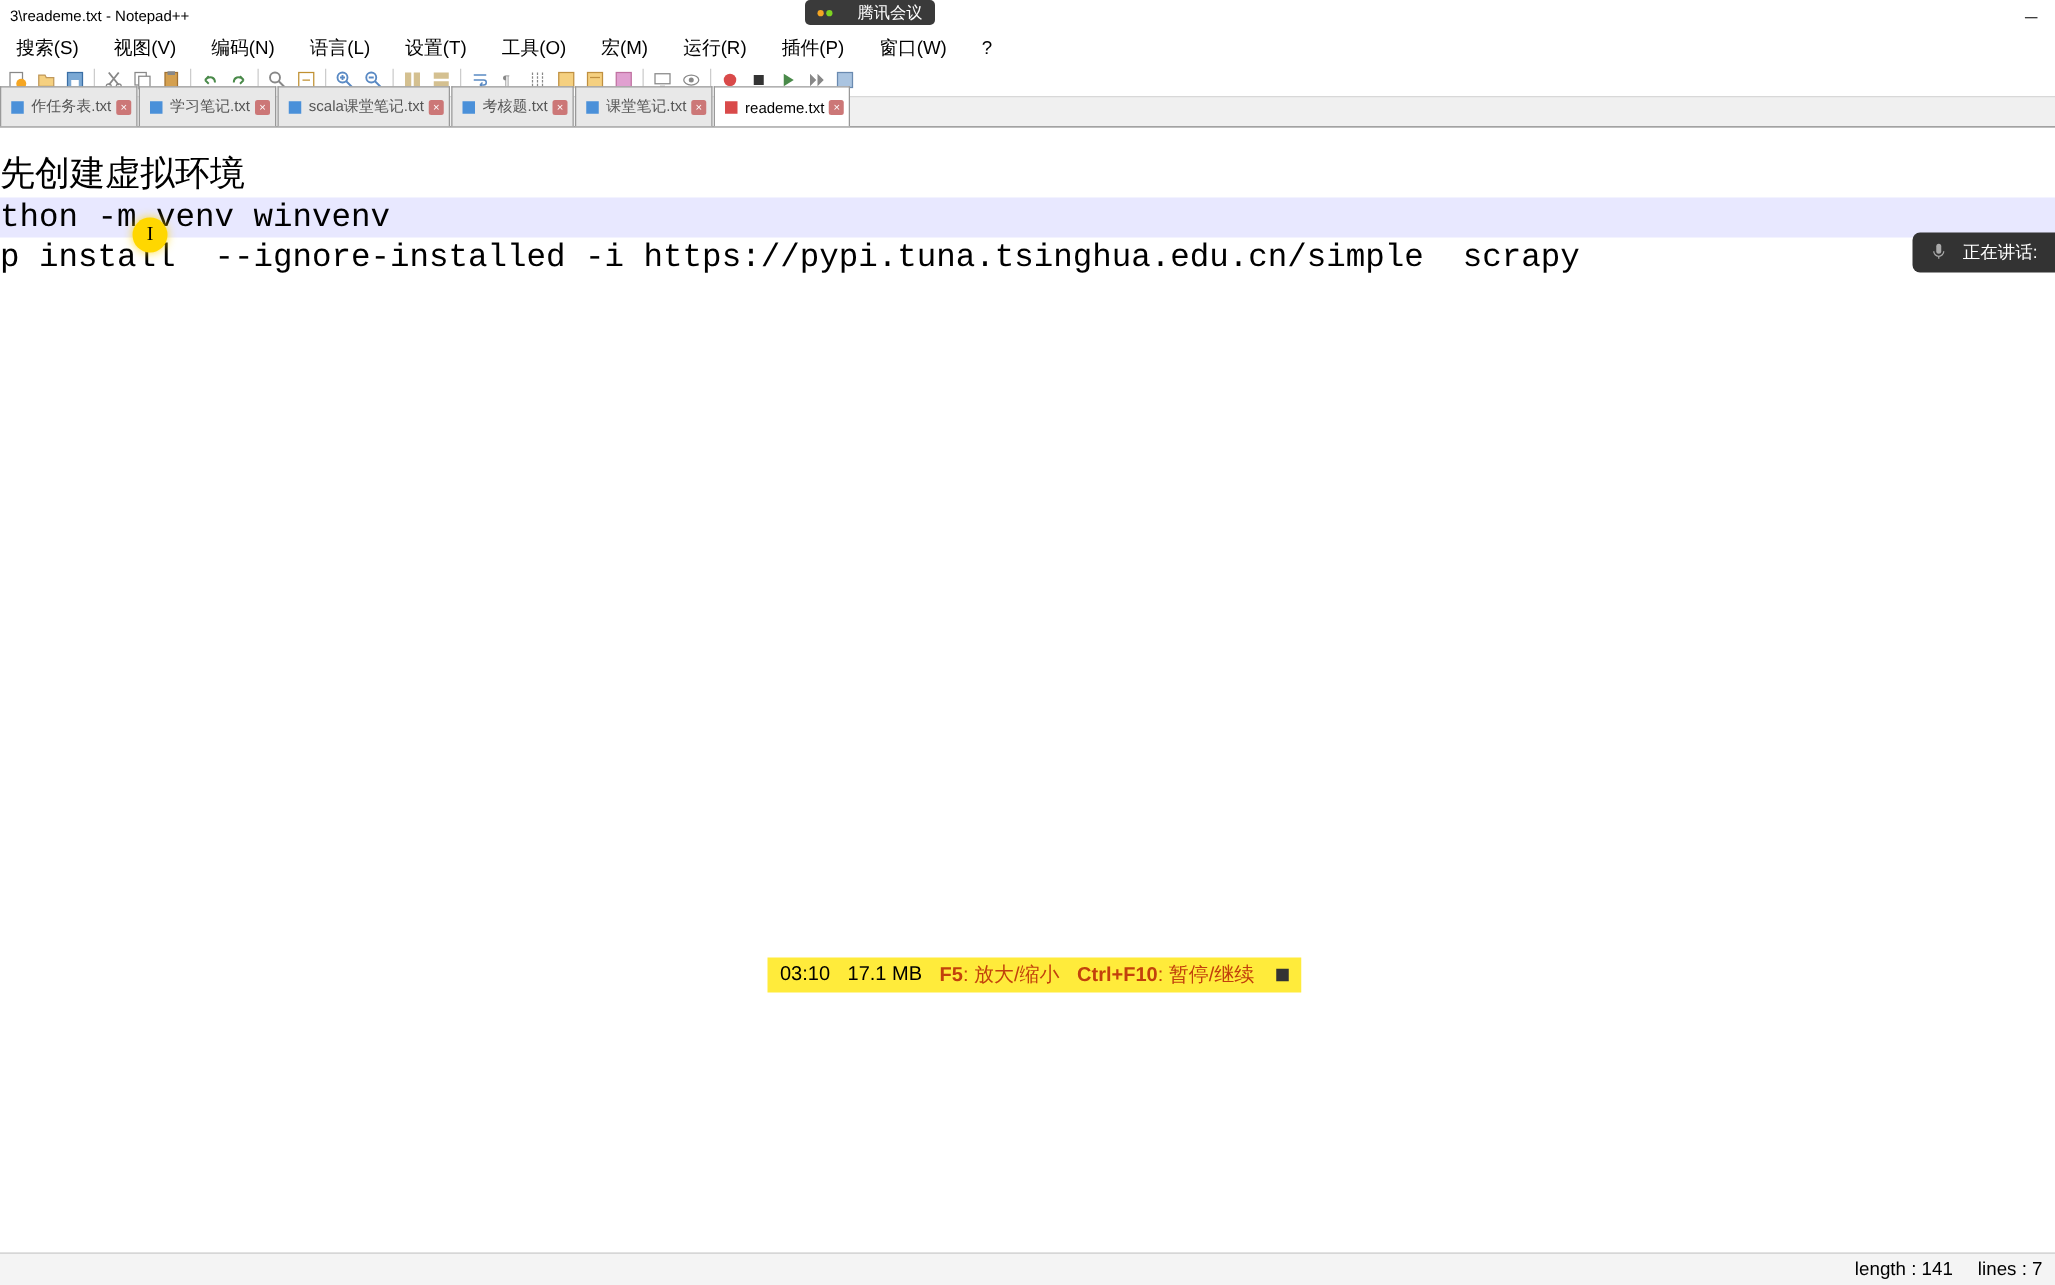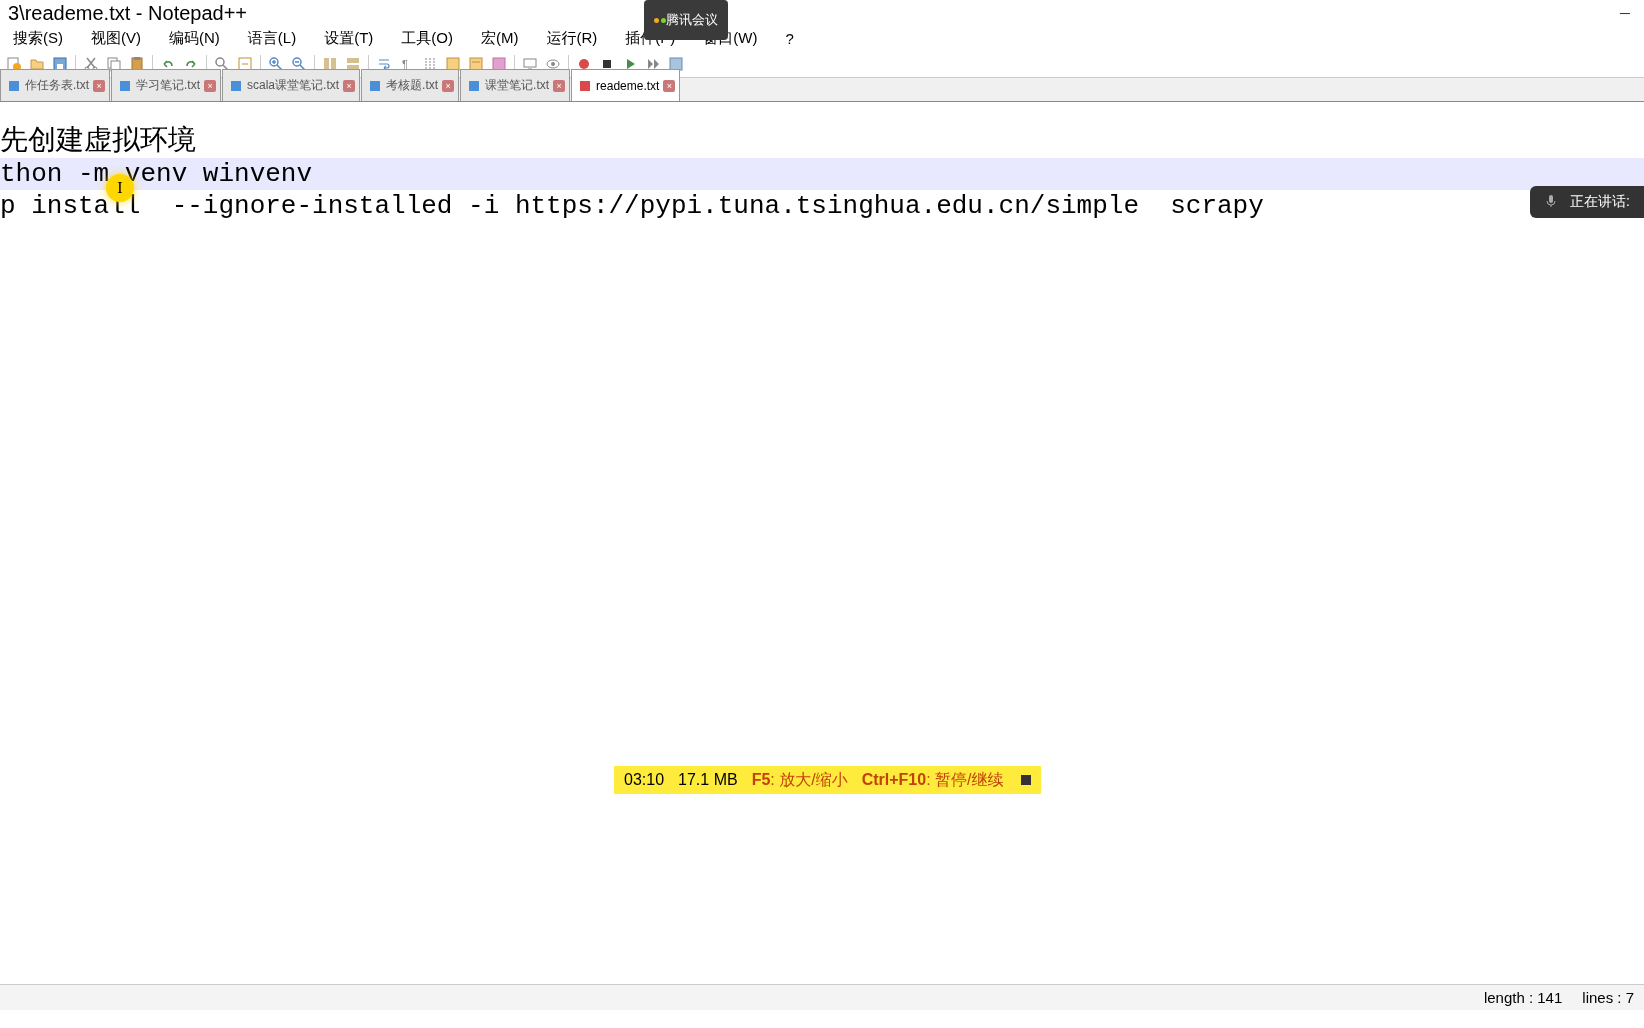--- a/index.html
+++ b/index.html
@@ -1,20 +1,20 @@
 <!DOCTYPE html>
 <html><head>
   <meta charset="utf-8">
   <style>
     * { margin: 0; padding: 0; box-sizing: border-box; }
     body { font-family: "Microsoft YaHei", Arial, sans-serif; background: #fff; overflow: hidden; width: 1644px; height: 1028px; position: relative; }
     
     .titlebar { height: 26px; background: #fff; display: flex; align-items: center; padding: 0 8px; position: relative; }
-    .title-text { font-size: 20px; color: #000; }
-    .overlay-badge { position: absolute; left: 644px; top: 0; height: 40px; background: #3a3a3a; border-radius: 4px; display: flex; align-items: center; padding: 0 10px; gap: 0; }
+    .title-text { font-size: 12px; color: #000; }
+    .overlay-badge { position: absolute; left: 644px; top: 0; height: 20px; background: #3a3a3a; border-radius: 4px; display: flex; align-items: center; padding: 0 10px; gap: 20px; }
     .badge-dots { display: flex; gap: 2px; }
     .badge-dot { width: 5px; height: 5px; border-radius: 50%; }
     .badge-text { color: #fff; font-size: 13px; }
     .window-controls { position: absolute; right: 10px; top: 4px; display: flex; gap: 20px; }
     .window-btn { width: 18px; height: 18px; display: flex; align-items: center; justify-content: center; font-size: 14px; color: #333; }
     
     .menubar { height: 24px; display: flex; align-items: center; padding: 0 6px; gap: 14px; }
     .menu-item { padding: 2px 7px; font-size: 15px; color: #000; }
     
     .toolbar { height: 28px; display: flex; align-items: center; padding: 0 4px; gap: 3px; border-bottom: 1px solid #ccc; }
@@ -37,21 +37,21 @@
     .mic-icon { width: 16px; height: 16px; color: #aaa; }
     .speaking-text { color: #fff; font-size: 14px; }
     
     .video-bar { position: absolute; left: 614px; top: 766px; height: 28px; background: #ffeb3b; display: flex; align-items: center; padding: 0 10px; gap: 14px; font-size: 16px; }
     .video-time { color: #000; }
     .video-mem { color: #000; }
     .video-key { color: #c2410c; }
     .video-key b { font-weight: bold; }
     .video-stop { width: 10px; height: 10px; background: #333; margin-left: 4px; }
     
-    .statusbar { position: absolute; bottom: 18px; left: 0; right: 0; height: 26px; background: #f4f4f4; border-top: 1px solid #ccc; display: flex; align-items: center; padding: 0 10px; font-size: 15px; color: #000; }
+    .statusbar { position: absolute; bottom: 0; left: 0; right: 0; height: 26px; background: #f4f4f4; border-top: 1px solid #ccc; display: flex; align-items: center; padding: 0 10px; font-size: 15px; color: #000; }
     .status-left { flex: 1; }
     .status-mid { display: flex; gap: 20px; }
     .status-right { margin-left: auto; display: flex; gap: 20px; padding-left: 60px; }
     
     svg { display: block; }
   </style>
 </head>
 <body>
 
 <div class="titlebar">

